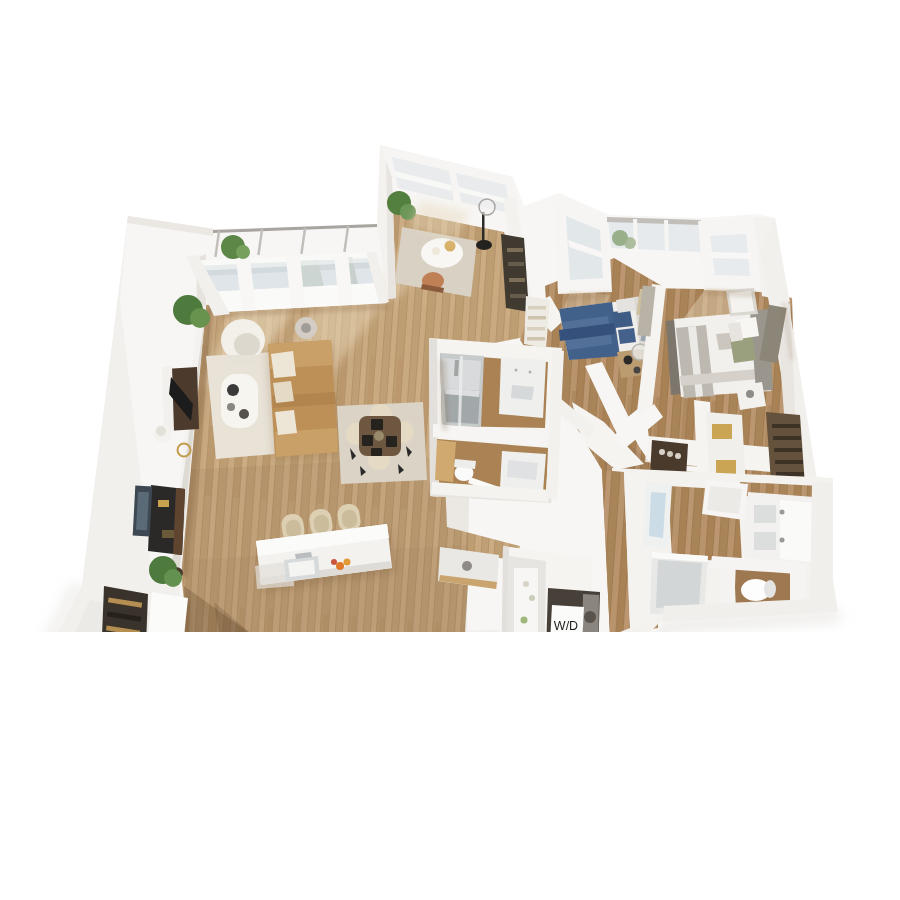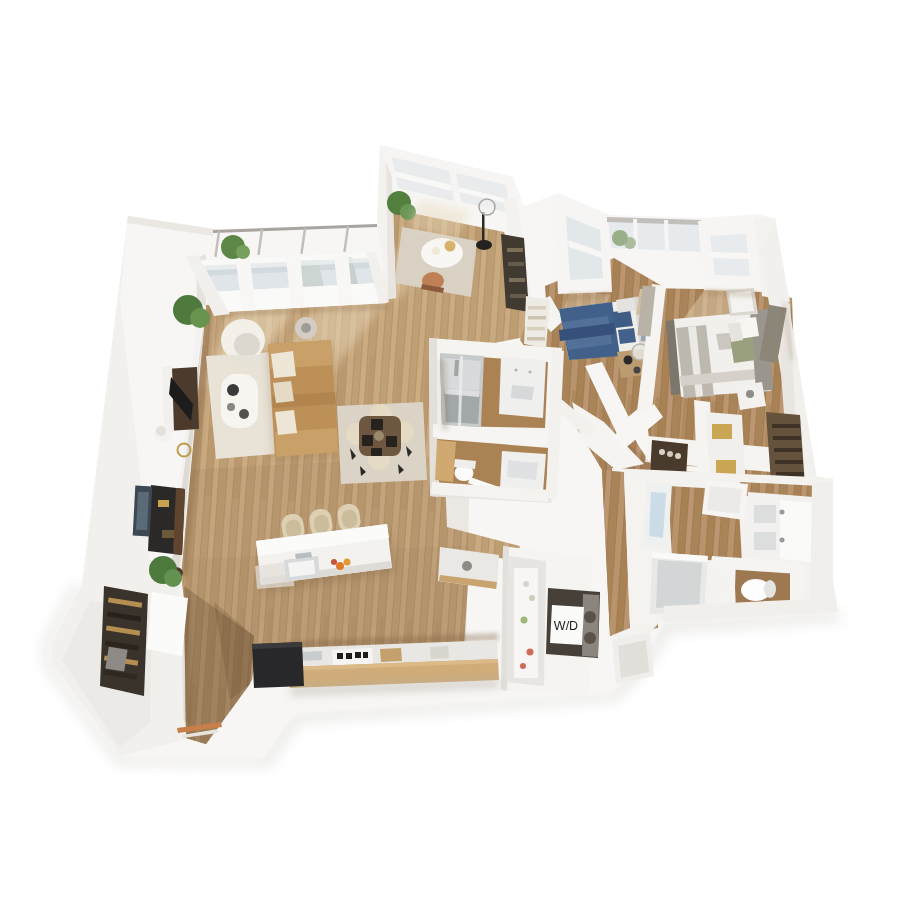--- a/index.html
+++ b/index.html
@@ -1,16 +1,16 @@
 <!DOCTYPE html>
 <html><head>
 <meta charset="utf-8">
 <style>
   html,body{margin:0;padding:0;background:#ffffff;}
-  .wrap{width:900px;height:900px;position:relative;font-family:"Liberation Sans",sans-serif;}
+  .wrap{width:900px;height:632px;position:relative;font-family:"Liberation Sans",sans-serif;}
 </style>
 </head>
 <body>
 <div class="wrap">
 <svg width="900" height="900" viewBox="0 0 900 900" xmlns="http://www.w3.org/2000/svg">
 <defs>
   <pattern id="plankL" width="28" height="260" patternUnits="userSpaceOnUse" patternTransform="rotate(4)">
     <rect width="28" height="260" fill="#c2a37a"></rect>
     <rect x="0" width="7" height="260" fill="#bd9d72"></rect>
     <rect x="7" width="1" height="260" fill="#a8845c" opacity="0.5"></rect>

